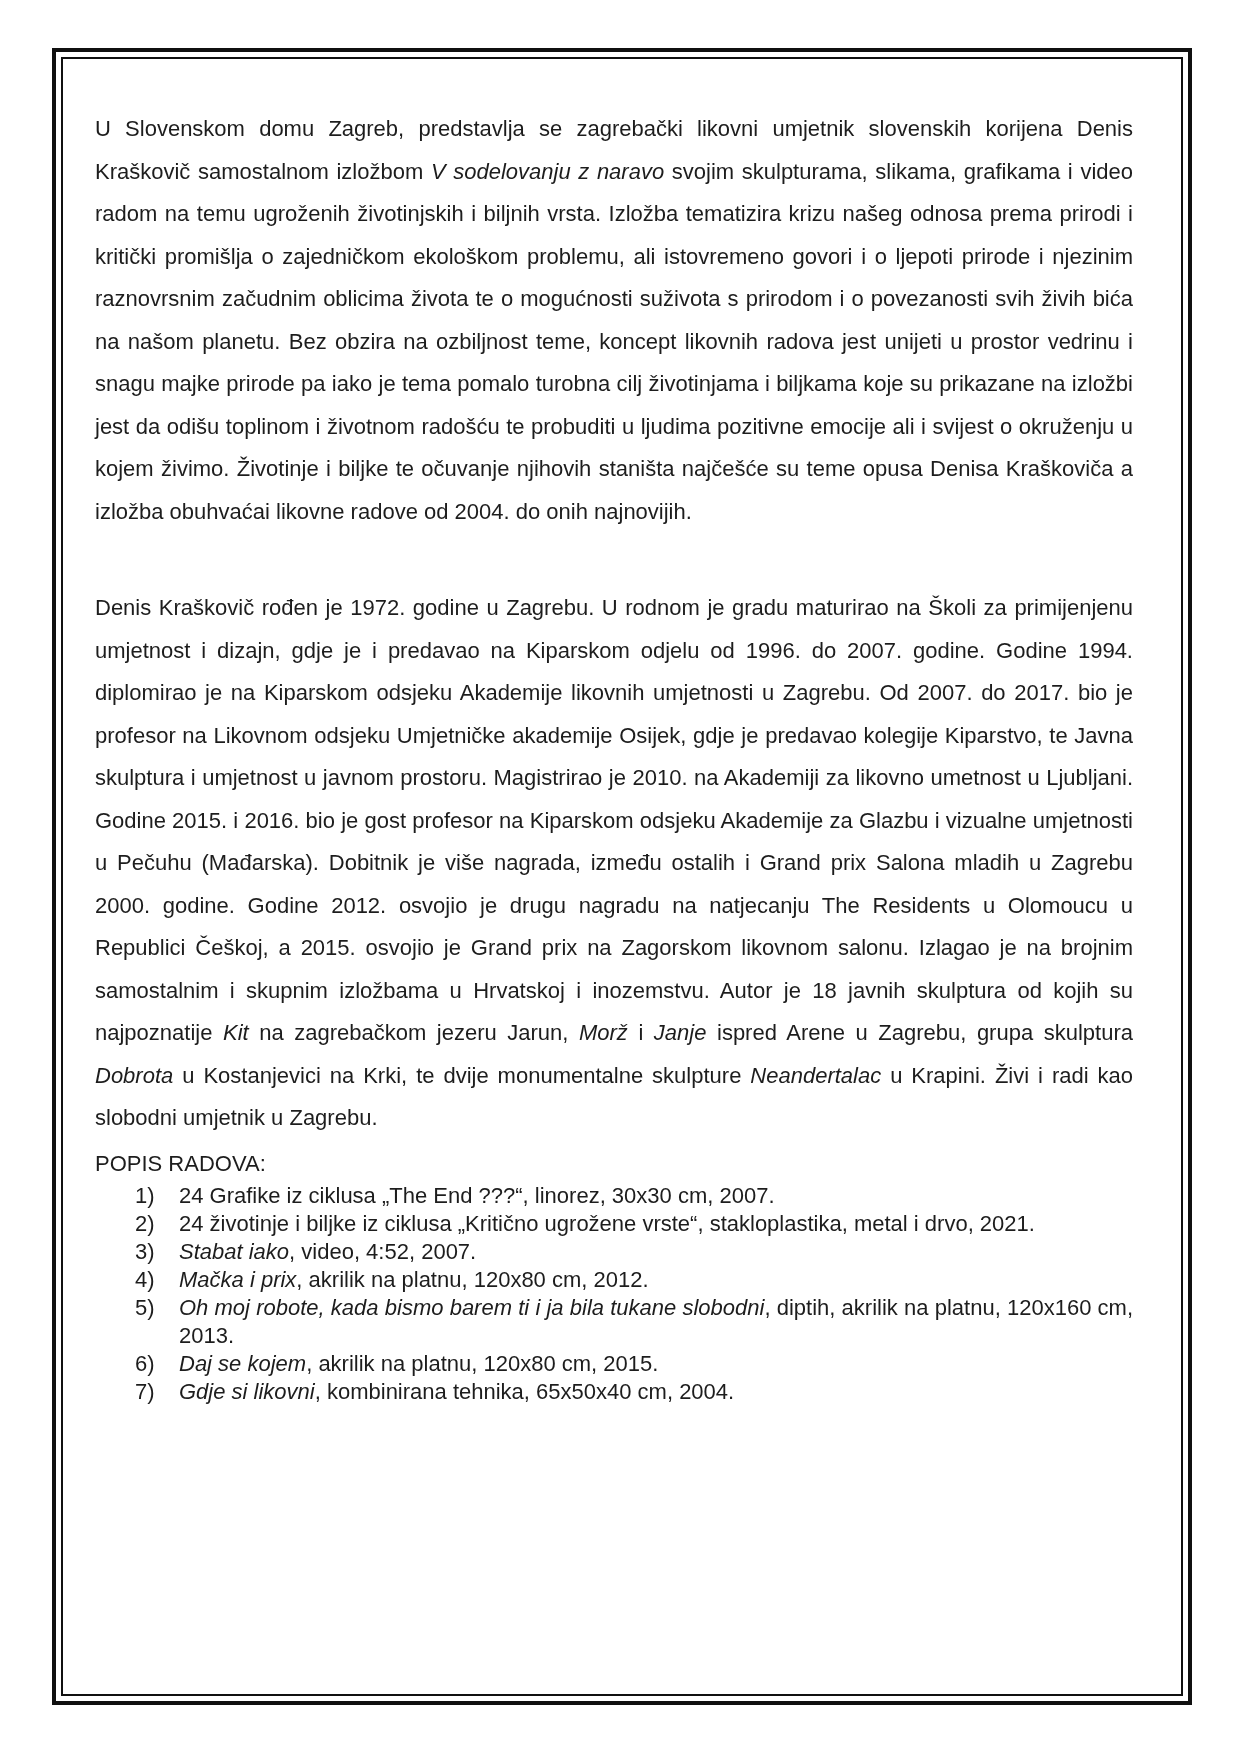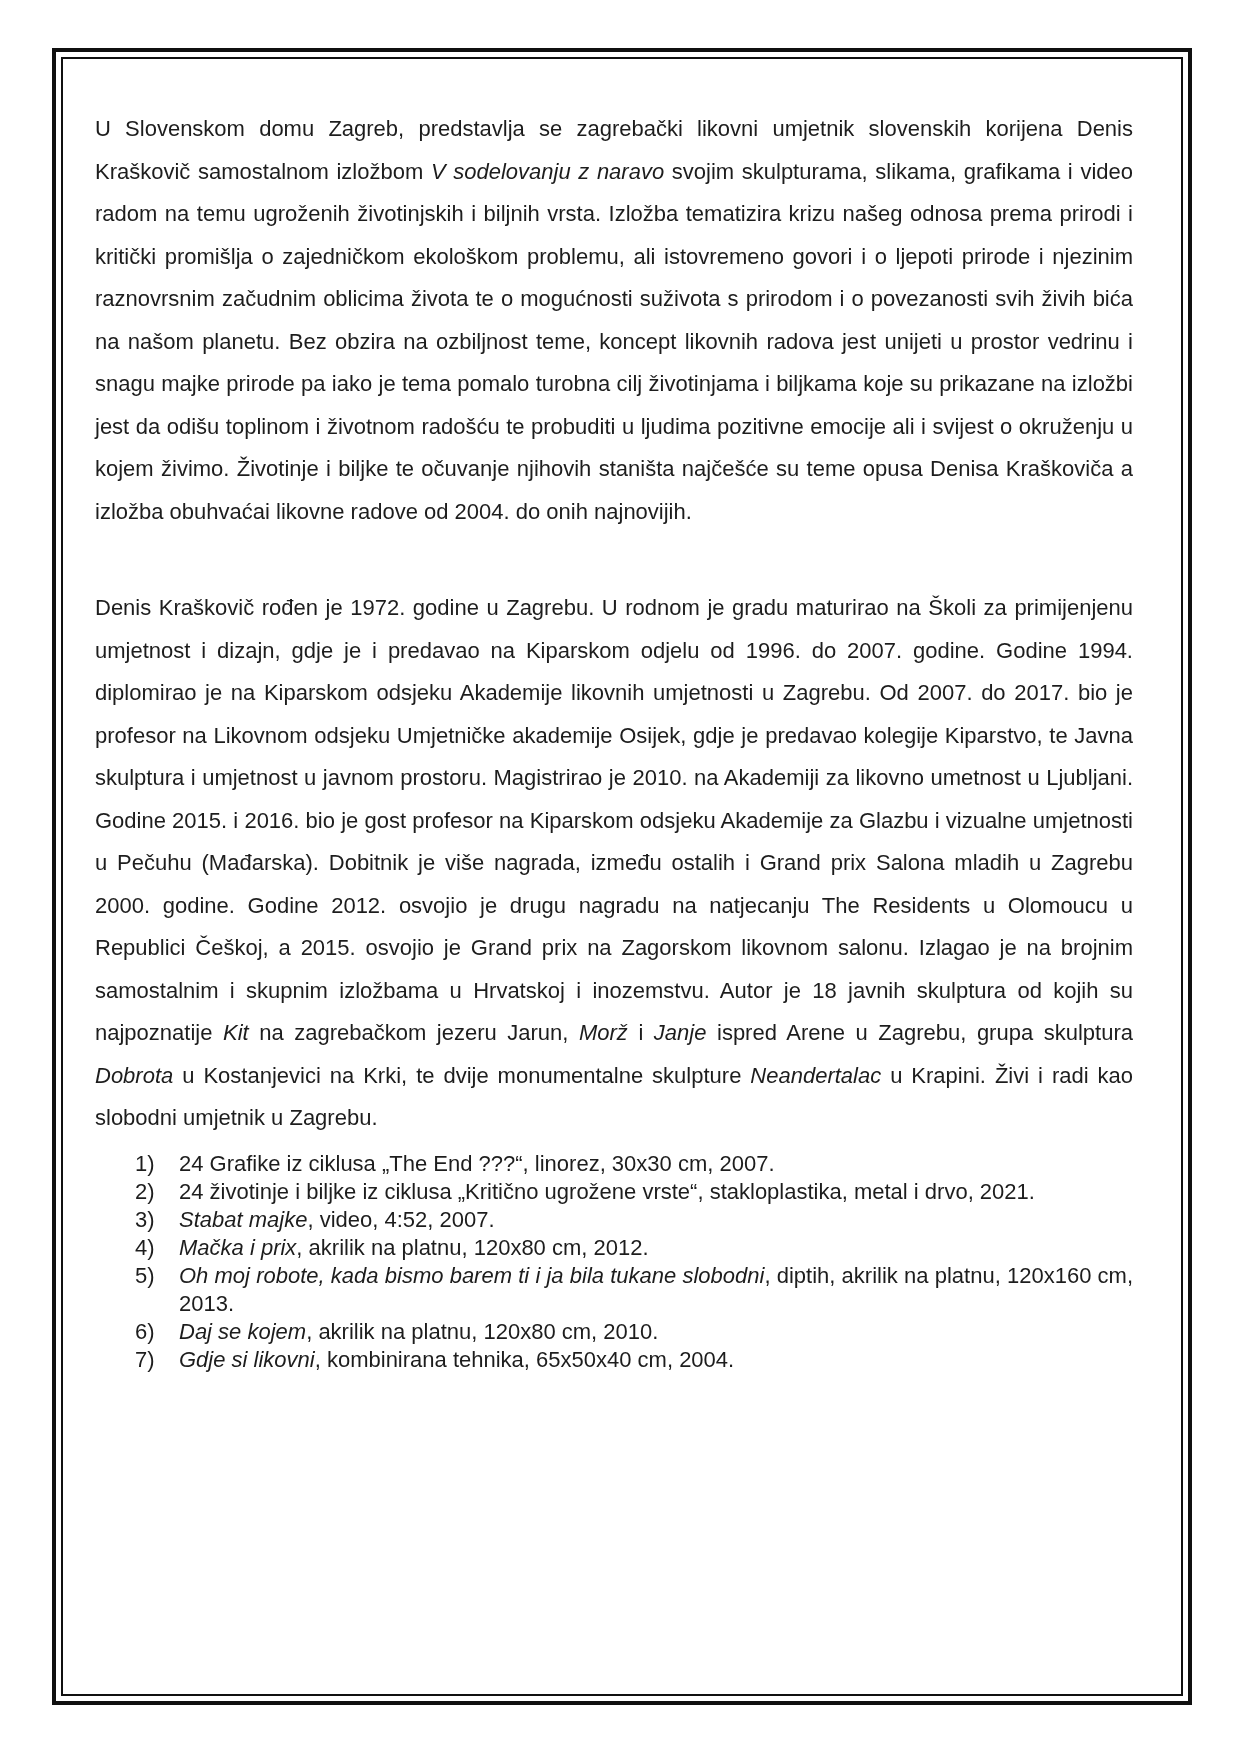--- a/index.html
+++ b/index.html
@@ -80,45 +80,46 @@
     <div class="frame-inner"></div>
   </div>
 
   <div class="content">
 
     <p class="body-para para-1"><span>U Slovenskom domu Zagreb, predstavlja se zagrebački likovni umjetnik slovenskih korijena Denis Kraškovič samostalnom izložbom </span><span class="it">V sodelovanju z naravo</span><span> svojim skulpturama, slikama, grafikama i video radom na temu ugroženih životinjskih i biljnih vrsta. Izložba tematizira krizu našeg odnosa prema prirodi i kritički promišlja o zajedničkom ekološkom problemu, ali istovremeno govori i o ljepoti prirode i njezinim raznovrsnim začudnim oblicima života te o mogućnosti suživota s prirodom i o povezanosti svih živih bića na našom planetu. Bez obzira na ozbiljnost teme, koncept likovnih radova jest unijeti u prostor vedrinu i snagu majke prirode pa iako je tema pomalo turobna cilj životinjama i biljkama koje su prikazane na izložbi jest da odišu toplinom i životnom radošću te probuditi u ljudima pozitivne emocije ali i svijest o okruženju u kojem živimo. Životinje i biljke te očuvanje njihovih staništa najčešće su teme  opusa Denisa Kraškoviča a izložba obuhvaćai likovne radove od 2004. do onih najnovijih.</span></p>
 
     <p class="body-para para-2"><span>Denis Kraškovič rođen je 1972. godine u Zagrebu. U rodnom je gradu maturirao na Školi za primijenjenu umjetnost i dizajn, gdje je i predavao na Kiparskom odjelu od 1996. do 2007. godine. Godine 1994. diplomirao je na Kiparskom odsjeku Akademije likovnih umjetnosti u Zagrebu. Od 2007. do 2017. bio je profesor na Likovnom odsjeku Umjetničke akademije Osijek, gdje je predavao kolegije Kiparstvo, te Javna skulptura i umjetnost u javnom prostoru. Magistrirao je 2010. na Akademiji za likovno umetnost u Ljubljani. Godine 2015. i 2016. bio je gost profesor na Kiparskom odsjeku Akademije za Glazbu i vizualne umjetnosti u Pečuhu (Mađarska). Dobitnik je više nagrada, između ostalih i Grand prix Salona mladih u Zagrebu 2000. godine. Godine 2012. osvojio je drugu nagradu na natjecanju The Residents u Olomoucu u Republici Češkoj, a 2015. osvojio je Grand prix na Zagorskom likovnom salonu. Izlagao je na brojnim samostalnim i skupnim izložbama u Hrvatskoj i inozemstvu. Autor je 18 javnih skulptura od kojih su najpoznatije </span><span class="it">Kit</span><span> na zagrebačkom jezeru Jarun, </span><span class="it">Morž</span><span> i </span><span class="it">Janje</span><span> ispred Arene u Zagrebu, grupa skulptura </span><span class="it">Dobrota</span><span> u Kostanjevici na Krki, te dvije monumentalne skulpture </span><span class="it">Neandertalac</span><span> u Krapini. Živi i radi kao slobodni umjetnik u Zagrebu.</span></p>
 
 
+    <p class="works-heading">POPIS RADOVA:</p>
 
     <ol class="works">
         <li class="work">
           <span class="num">1)</span>
           <span class="txt"><span>24 Grafike iz ciklusa „The End ???“, linorez, 30x30 cm, 2007.</span></span>
         </li>
         <li class="work">
           <span class="num">2)</span>
           <span class="txt"><span>24 životinje i biljke iz ciklusa „Kritično ugrožene vrste“, stakloplastika, metal i drvo, 2021.</span></span>
         </li>
         <li class="work">
           <span class="num">3)</span>
-          <span class="txt"><span class="it">Stabat majke</span><span>, video, 4:52, 2007.</span></span>
+          <span class="txt"><span class="it">Stabat iako</span><span>, video, 4:52, 2007.</span></span>
         </li>
         <li class="work">
           <span class="num">4)</span>
           <span class="txt"><span class="it">Mačka i prix</span><span>, akrilik na platnu, 120x80 cm, 2012.</span></span>
         </li>
         <li class="work">
           <span class="num">5)</span>
           <span class="txt"><span class="it">Oh moj robote, kada bismo barem ti i ja bila tukane slobodni</span><span>, diptih, akrilik na platnu, 120x160 cm, 2013.</span></span>
         </li>
         <li class="work">
           <span class="num">6)</span>
-          <span class="txt"><span class="it">Daj se kojem</span><span>, akrilik na platnu, 120x80 cm, 2010.</span></span>
+          <span class="txt"><span class="it">Daj se kojem</span><span>, akrilik na platnu, 120x80 cm, 2015.</span></span>
         </li>
         <li class="work">
           <span class="num">7)</span>
           <span class="txt"><span class="it">Gdje si likovni</span><span>, kombinirana tehnika, 65x50x40 cm, 2004.</span></span>
         </li>
       </ol>
 
   </div>
 </div>
 

